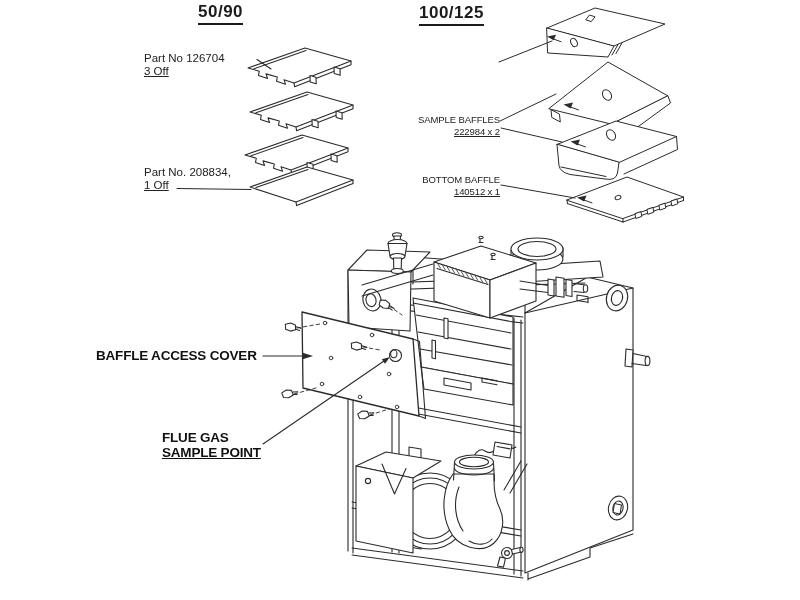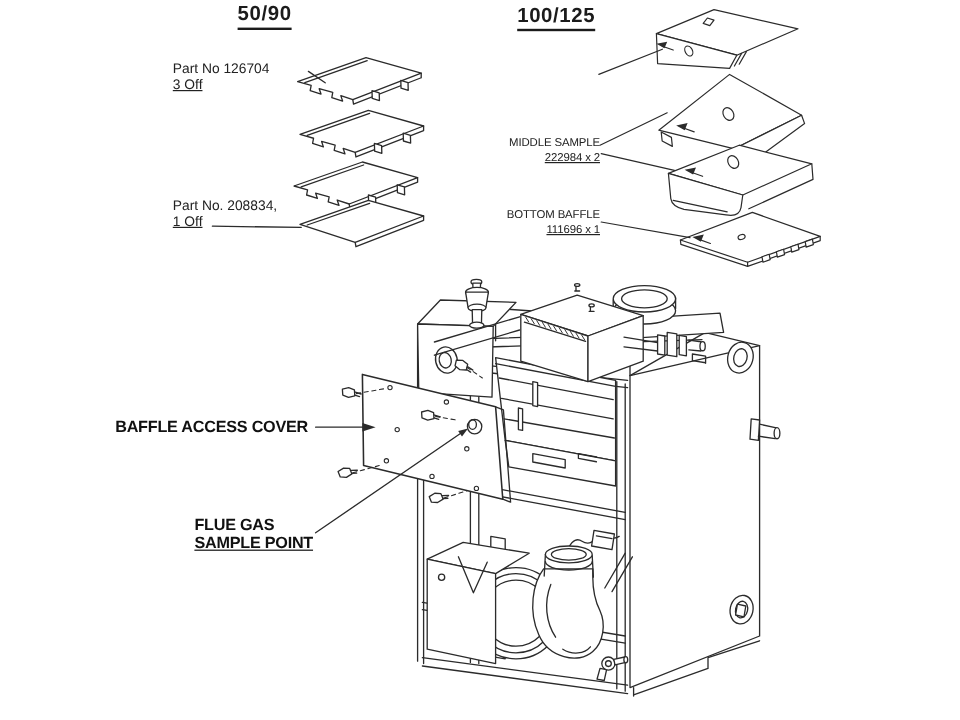--- a/index.html
+++ b/index.html
@@ -249,38 +249,38 @@
 
   <g>
     <path d="M263,356 L302,356"></path>
     <path fill="#2b2b2b" stroke="none" d="M302,352.4 L313,356 L302,359.6 Z"></path>
     <path d="M263,444 L384,361"></path>
     <path fill="#2b2b2b" stroke="none" d="M390,357 L385,363.8 L381.8,359.2 Z"></path>
   </g>
 </svg>
 
   <div class="lbl heading" style="left:198px;top:2px;">50/90</div>
-  <div class="lbl heading" style="left:431px;top:3px;">100/125</div>
+  <div class="lbl heading" style="left:419px;top:3px;">100/125</div>
 
   <div class="lbl partlabel" style="left:144px;top:52px;">
     <span>Part No 126704</span>
     <span class="line2">3 Off</span>
   </div>
   <div class="lbl partlabel" style="left:144px;top:166px;">
     <span>Part No. 208834,</span>
     <span class="line2">1 Off</span>
   </div>
 
   <div class="lbl rightlabel" style="left:385px;top:114px;">
-    <span>MIDDLE SAMPLE</span>
+    <span>SAMPLE BAFFLES</span>
     <span class="line2">222984 x 2</span>
   </div>
   <div class="lbl rightlabel" style="left:385px;top:174px;">
     <span>BOTTOM BAFFLE</span>
-    <span class="line2">111696 x 1</span>
+    <span class="line2">140512 x 1</span>
   </div>
 
   <div class="lbl boldcall" style="left:162px;top:430px;">
     <span>FLUE GAS</span>
     <span class="line2">SAMPLE POINT</span>
   </div>
   <div class="lbl boldcall" style="left:96px;top:348px;">BAFFLE ACCESS COVER</div>
 
 </div>
 

